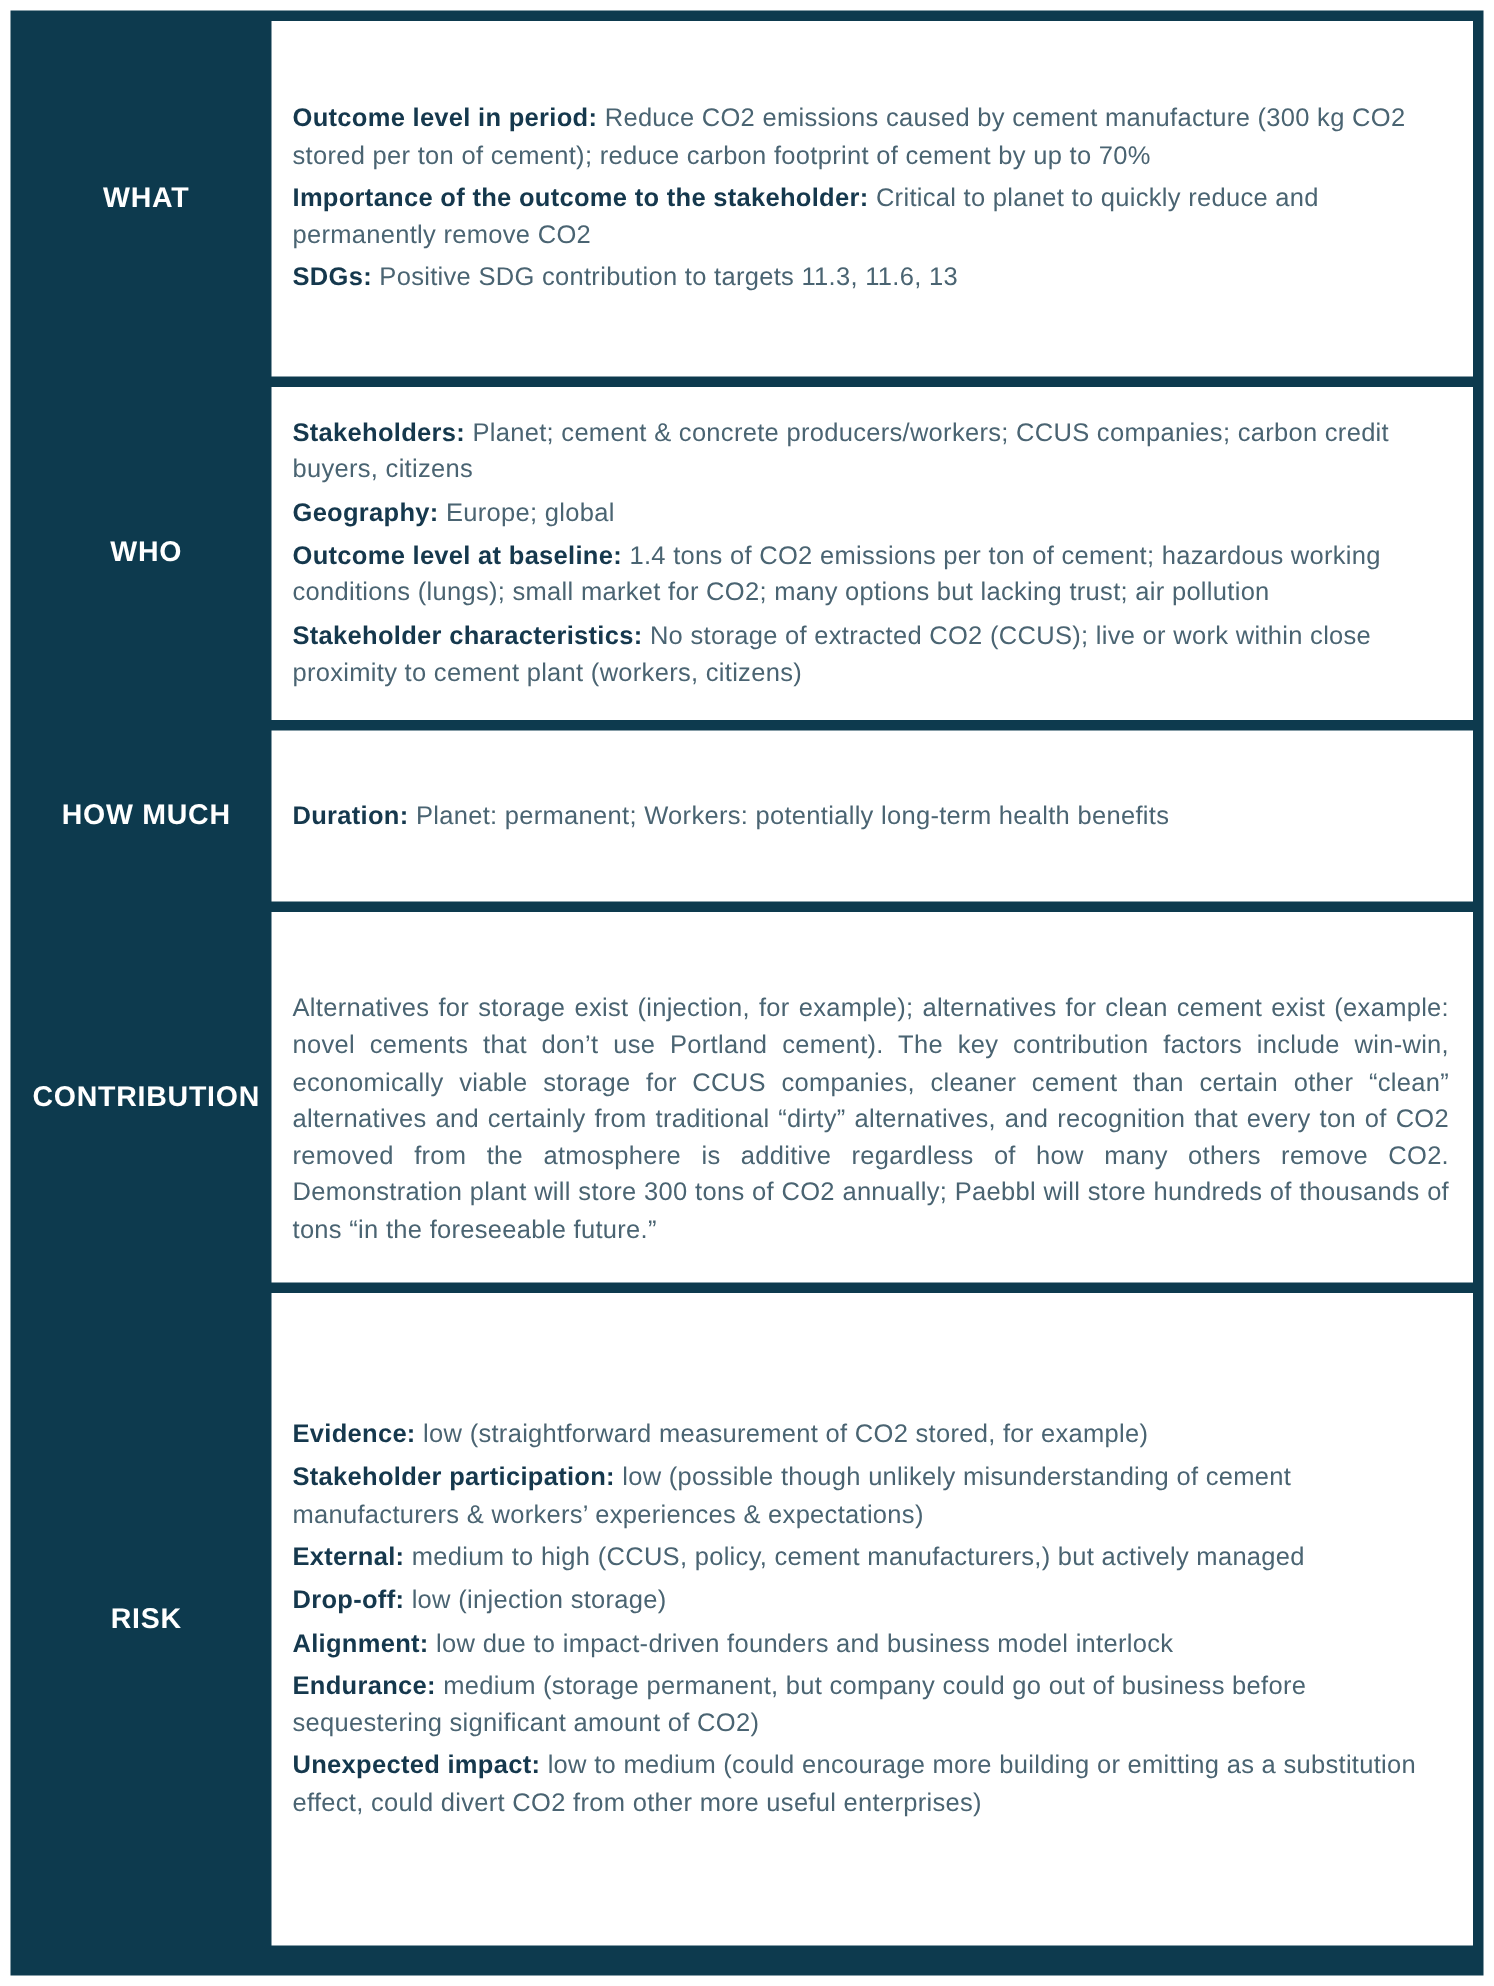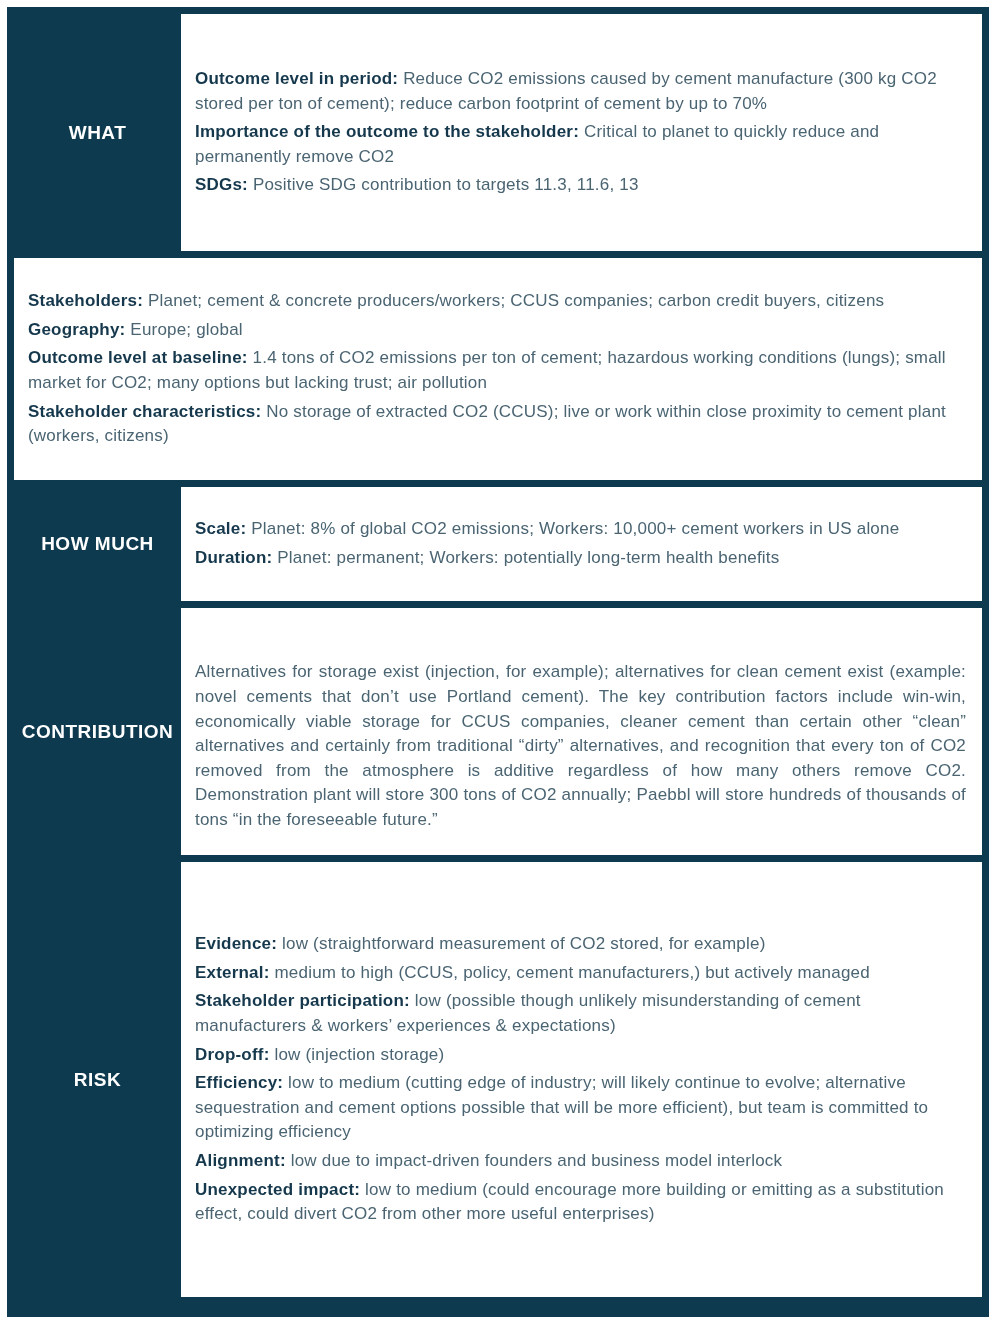--- a/index.html
+++ b/index.html
@@ -84,56 +84,58 @@
         <span>WHAT</span>
       </div>
       <div class="content-cell">
         <p class="item"><strong>Outcome level in period:</strong> <span>Reduce CO2 emissions caused by cement manufacture (300 kg CO2 stored per ton of cement); reduce carbon footprint of cement by up to 70%</span></p>
         <p class="item"><strong>Importance of the outcome to the stakeholder:</strong> <span>Critical to planet to quickly reduce and permanently remove CO2</span></p>
         <p class="item"><strong>SDGs:</strong> <span>Positive SDG contribution to targets 11.3, 11.6, 13</span></p>
       </div>
     </div>
 
     <div class="trow row-who">
+      <div class="label-cell">
+        <span>WHO</span>
+      </div>
       <div class="content-cell">
         <p class="item"><strong>Stakeholders:</strong> <span>Planet; cement &amp; concrete producers/workers; CCUS companies; carbon credit buyers, citizens</span></p>
         <p class="item"><strong>Geography:</strong> <span>Europe; global</span></p>
         <p class="item"><strong>Outcome level at baseline:</strong> <span>1.4 tons of CO2 emissions per ton of cement; hazardous working conditions (lungs); small market for CO2; many options but lacking trust; air pollution</span></p>
         <p class="item"><strong>Stakeholder characteristics:</strong> <span>No storage of extracted CO2 (CCUS); live or work within close proximity to cement plant (workers, citizens)</span></p>
       </div>
     </div>
 
     <div class="trow row-howmuch">
       <div class="label-cell">
         <span>HOW MUCH</span>
       </div>
       <div class="content-cell">
-        <p class="item"><strong>Scale:</strong> <span>Planet: 8% of global CO2 emissions; Workers: 10,000+ cement workers in US alone</span></p>
         <p class="item"><strong>Duration:</strong> <span>Planet: permanent; Workers: potentially long-term health benefits</span></p>
       </div>
     </div>
 
     <div class="trow row-contribution">
       <div class="label-cell">
         <span>CONTRIBUTION</span>
       </div>
       <div class="content-cell justify">
         <p class="item"><strong></strong> <span>Alternatives for storage exist (injection, for example); alternatives for clean cement exist (example: novel cements that don’t use Portland cement). The key contribution factors include win-win, economically viable storage for CCUS companies, cleaner cement than certain other “clean” alternatives and certainly from traditional “dirty” alternatives, and recognition that every ton of CO2 removed from the atmosphere is additive regardless of how many others remove CO2. Demonstration plant will store 300 tons of CO2 annually; Paebbl will store hundreds of thousands of tons “in the foreseeable future.”</span></p>
       </div>
     </div>
 
     <div class="trow row-risk">
       <div class="label-cell">
         <span>RISK</span>
       </div>
       <div class="content-cell">
         <p class="item"><strong>Evidence:</strong> <span>low (straightforward measurement of CO2 stored, for example)</span></p>
+        <p class="item"><strong>Stakeholder participation:</strong> <span>low (possible though unlikely misunderstanding of cement manufacturers &amp; workers’ experiences &amp; expectations)</span></p>
         <p class="item"><strong>External:</strong> <span>medium to high (CCUS, policy, cement manufacturers,) but actively managed</span></p>
-        <p class="item"><strong>Stakeholder participation:</strong> <span>low (possible though unlikely misunderstanding of cement manufacturers &amp; workers’ experiences &amp; expectations)</span></p>
         <p class="item"><strong>Drop-off:</strong> <span>low (injection storage)</span></p>
-        <p class="item"><strong>Efficiency:</strong> <span>low to medium (cutting edge of industry; will likely continue to evolve; alternative sequestration and cement options possible that will be more efficient), but team is committed to optimizing efficiency</span></p>
         <p class="item"><strong>Alignment:</strong> <span>low due to impact-driven founders and business model interlock</span></p>
+        <p class="item"><strong>Endurance:</strong> <span>medium (storage permanent, but company could go out of business before sequestering significant amount of CO2)</span></p>
         <p class="item"><strong>Unexpected impact:</strong> <span>low to medium (could encourage more building or emitting as a substitution effect, could divert CO2 from other more useful enterprises)</span></p>
       </div>
     </div>
 
   </div>
 </div>
 
 </body></html>

